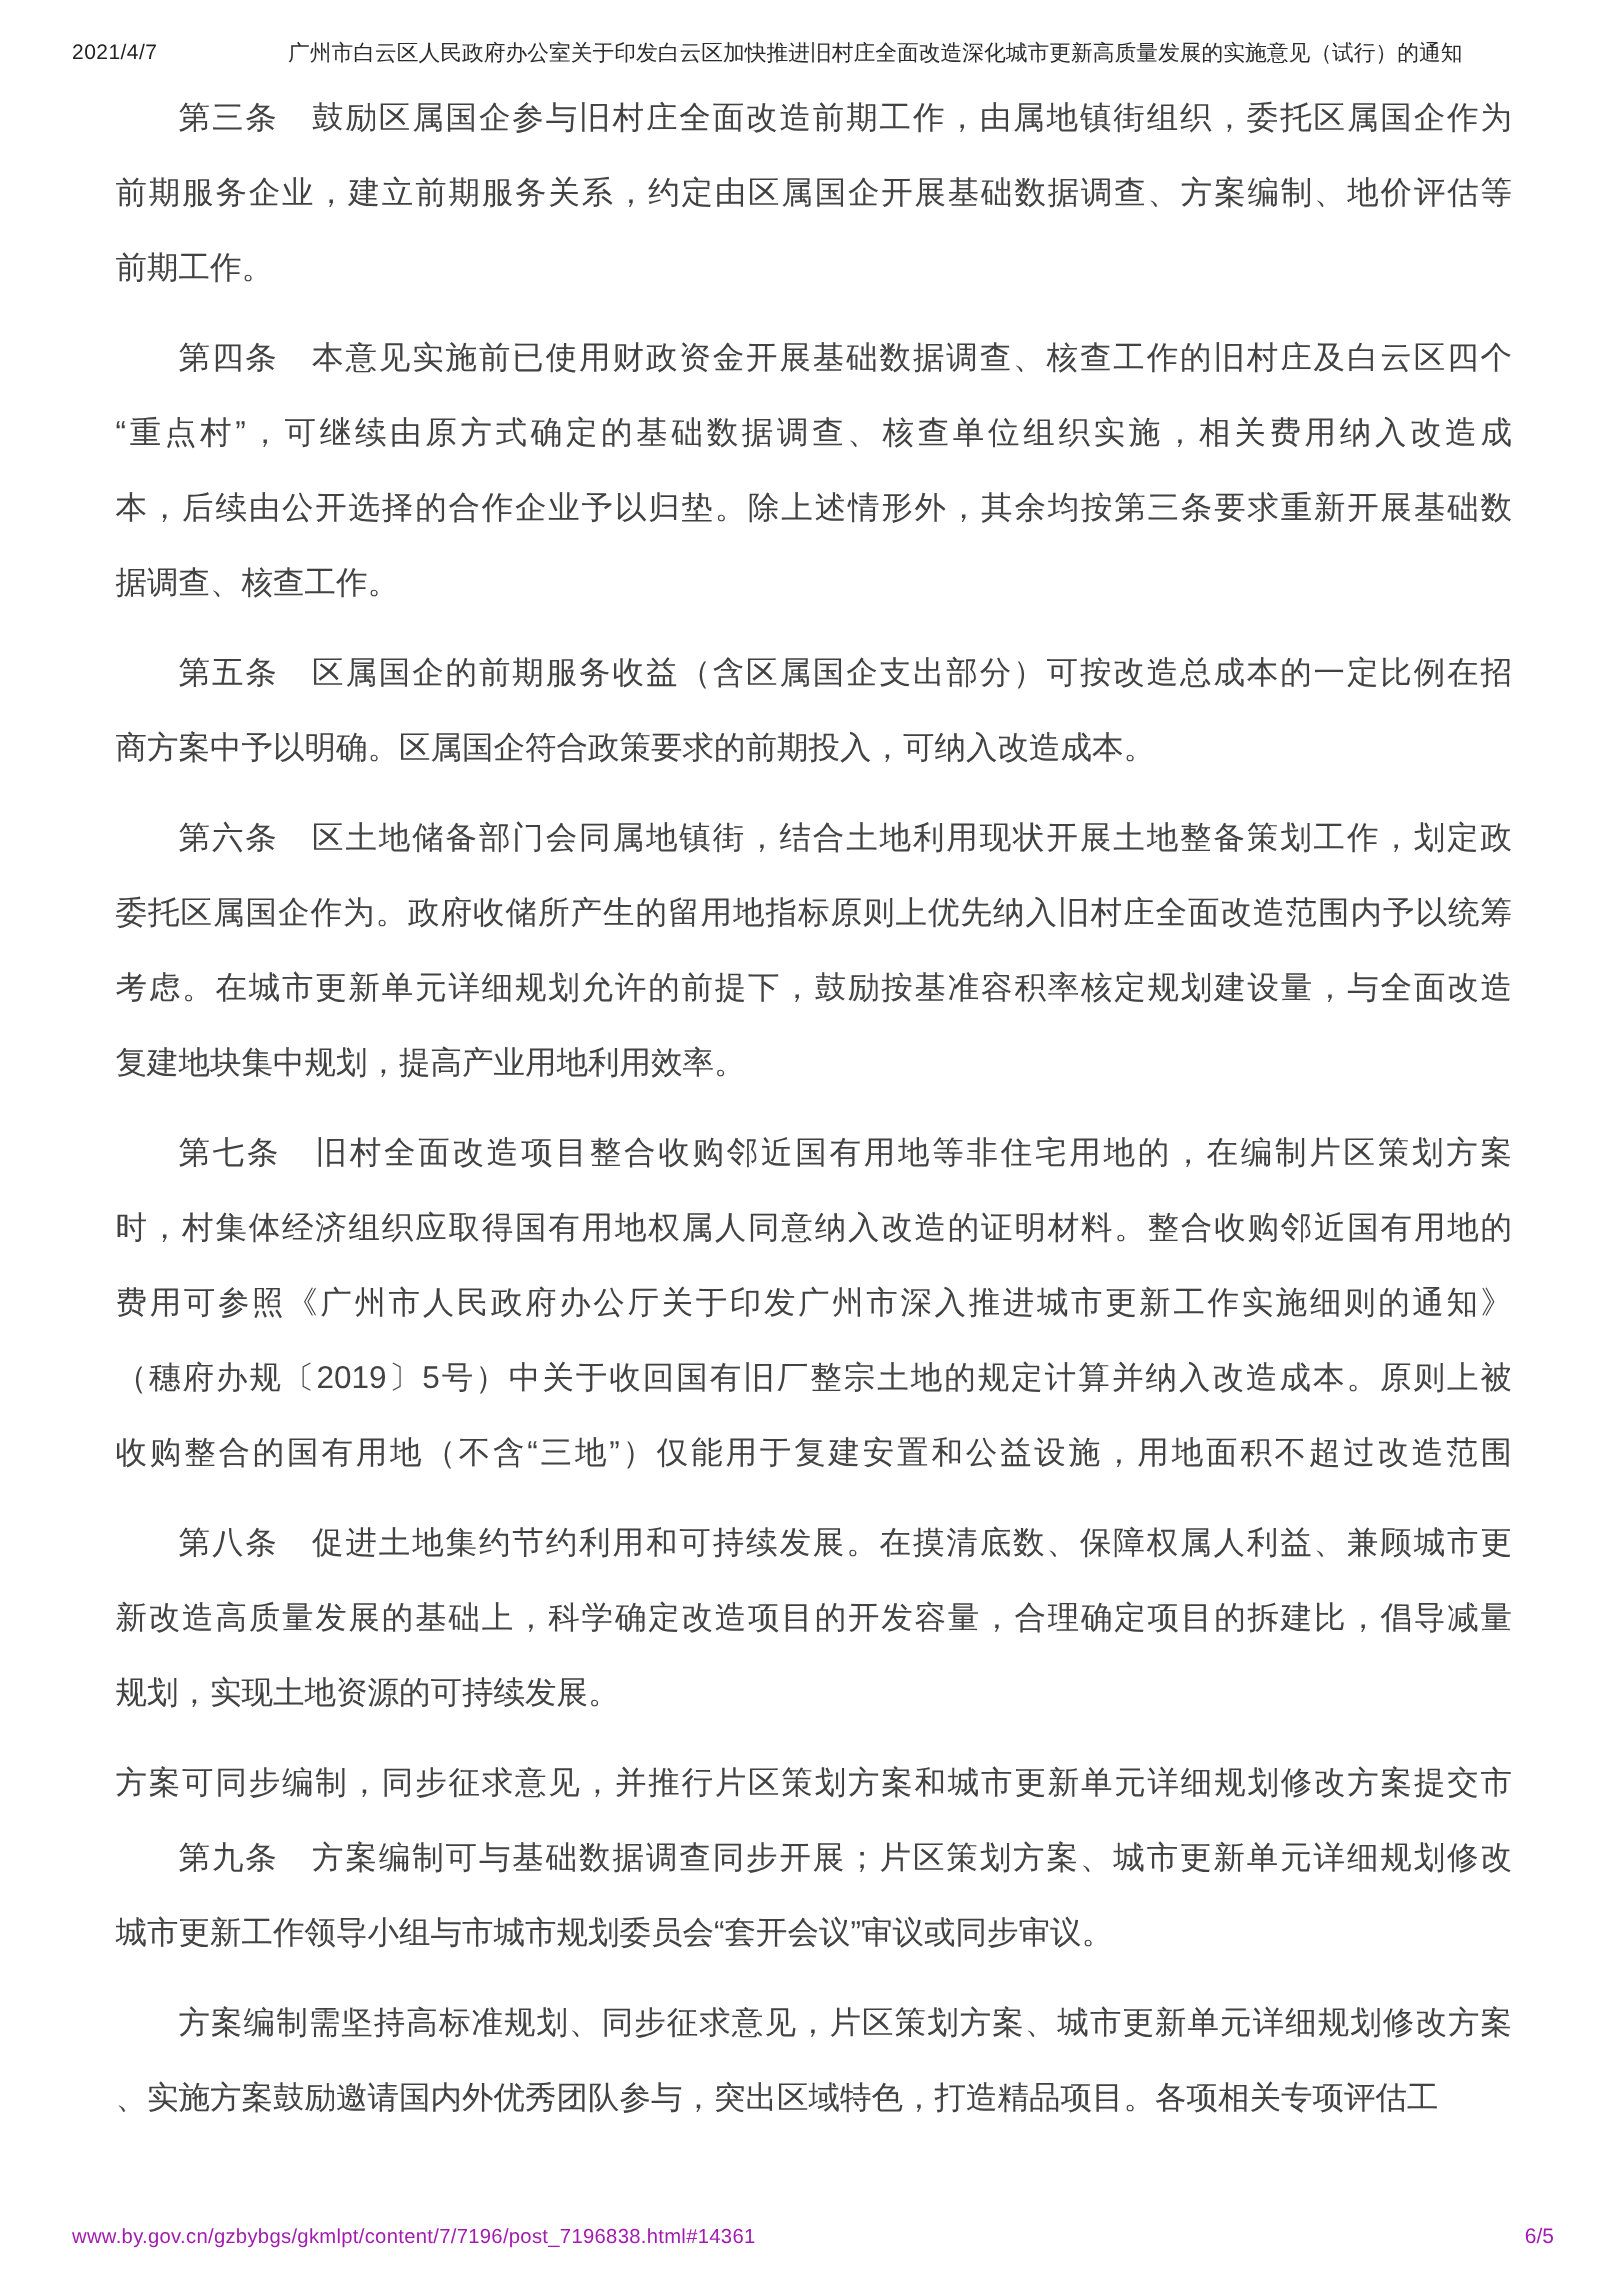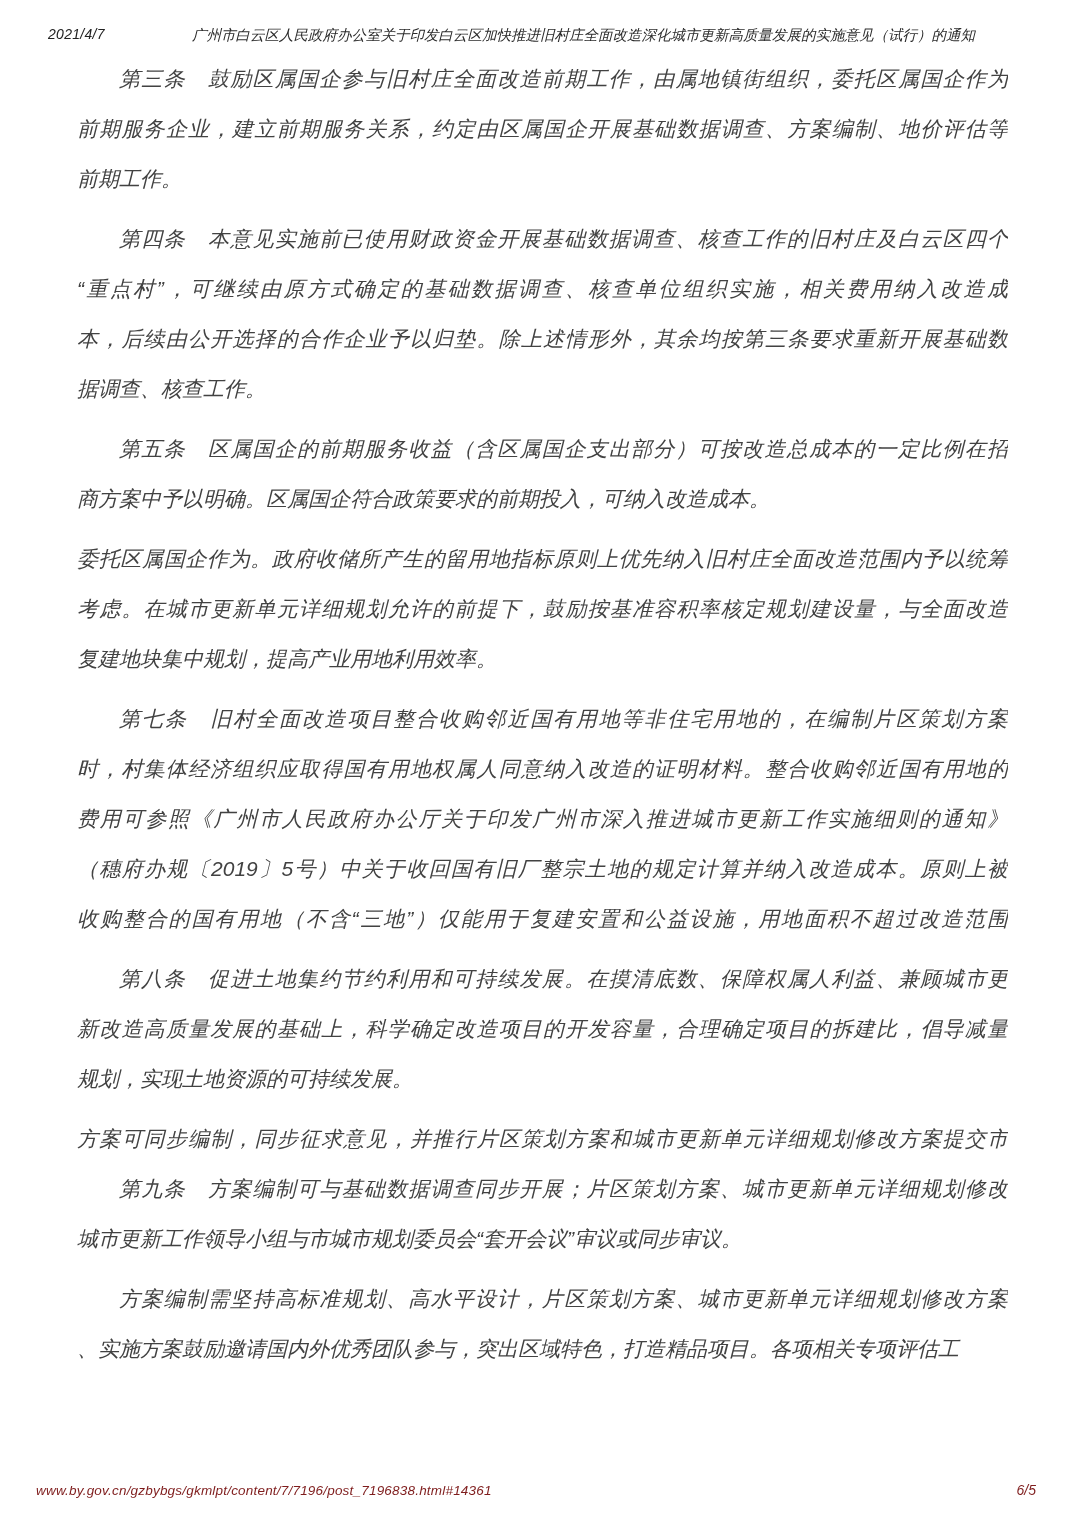--- a/index.html
+++ b/index.html
@@ -7,21 +7,20 @@
   body {
     font-family: "Liberation Sans", sans-serif;
     width: 1080px;
   }
   .page {
     position: relative;
     width: 1080px;
     height: 1528px;
     background: #ffffff;
     overflow: hidden;
-    font-style: italic;
   }
   .header {
     display: flex;
     align-items: flex-start;
     padding: 26px 48px 0 48px;
   }
   .header .date {
     flex: none;
     font-size: 14px;
     color: #222222;
@@ -52,27 +51,27 @@
     white-space: nowrap;
     overflow: hidden;
   }
   .line.first { text-indent: 42px; }
   .line.last {
     text-align: left;
     text-align-last: left;
   }
   .footer {
     position: absolute;
-    left: 36px;
+    left: 48px;
     right: 44px;
     top: 1482px;
     display: flex;
     justify-content: space-between;
     align-items: baseline;
-    color: #7f1d1d;
+    color: #a21caf;
   }
   .footer .url { font-size: 13.5px; letter-spacing: 0.2px; }
   .footer .pageno { font-size: 14px; }
 </style>
 </head>
 <body>
 
 <div class="page">
 
   <div class="header">
@@ -91,20 +90,21 @@
         <div class="line first">第四条　本意见实施前已使用财政资金开展基础数据调查、核查工作的旧村庄及白云区四个</div>
         <div class="line">“重点村”，可继续由原方式确定的基础数据调查、核查单位组织实施，相关费用纳入改造成</div>
         <div class="line">本，后续由公开选择的合作企业予以归垫。除上述情形外，其余均按第三条要求重新开展基础数</div>
         <div class="line last">据调查、核查工作。</div>
       </div>
       <div class="para">
         <div class="line first">第五条　区属国企的前期服务收益（含区属国企支出部分）可按改造总成本的一定比例在招</div>
         <div class="line last">商方案中予以明确。区属国企符合政策要求的前期投入，可纳入改造成本。</div>
       </div>
       <div class="para">
+        <div class="line first">第六条　区土地储备部门会同属地镇街，结合土地利用现状开展土地整备策划工作，划定政</div>
         <div class="line">委托区属国企作为。政府收储所产生的留用地指标原则上优先纳入旧村庄全面改造范围内予以统筹</div>
         <div class="line">考虑。在城市更新单元详细规划允许的前提下，鼓励按基准容积率核定规划建设量，与全面改造</div>
         <div class="line last">复建地块集中规划，提高产业用地利用效率。</div>
       </div>
       <div class="para">
         <div class="line first">第七条　旧村全面改造项目整合收购邻近国有用地等非住宅用地的，在编制片区策划方案</div>
         <div class="line">时，村集体经济组织应取得国有用地权属人同意纳入改造的证明材料。整合收购邻近国有用地的</div>
         <div class="line">费用可参照《广州市人民政府办公厅关于印发广州市深入推进城市更新工作实施细则的通知》</div>
         <div class="line">（穗府办规〔2019〕5号）中关于收回国有旧厂整宗土地的规定计算并纳入改造成本。原则上被</div>
         <div class="line">收购整合的国有用地（不含“三地”）仅能用于复建安置和公益设施，用地面积不超过改造范围</div>
@@ -113,21 +113,21 @@
         <div class="line first">第八条　促进土地集约节约利用和可持续发展。在摸清底数、保障权属人利益、兼顾城市更</div>
         <div class="line">新改造高质量发展的基础上，科学确定改造项目的开发容量，合理确定项目的拆建比，倡导减量</div>
         <div class="line last">规划，实现土地资源的可持续发展。</div>
       </div>
       <div class="para">
         <div class="line">方案可同步编制，同步征求意见，并推行片区策划方案和城市更新单元详细规划修改方案提交市</div>
         <div class="line first">第九条　方案编制可与基础数据调查同步开展；片区策划方案、城市更新单元详细规划修改</div>
         <div class="line last">城市更新工作领导小组与市城市规划委员会“套开会议”审议或同步审议。</div>
       </div>
       <div class="para">
-        <div class="line first">方案编制需坚持高标准规划、高水平设计，片区策划方案、城市更新单元详细规划修改方案</div>
+        <div class="line first">方案编制需坚持高标准规划、同步征求意见，片区策划方案、城市更新单元详细规划修改方案</div>
         <div class="line last">、实施方案鼓励邀请国内外优秀团队参与，突出区域特色，打造精品项目。各项相关专项评估工</div>
       </div>
     </div>
 
   <div class="footer">
     <div class="url">www.by.gov.cn/gzbybgs/gkmlpt/content/7/7196/post_7196838.html#14361</div>
     <div class="pageno">6/5</div>
   </div>
 
 </div>

